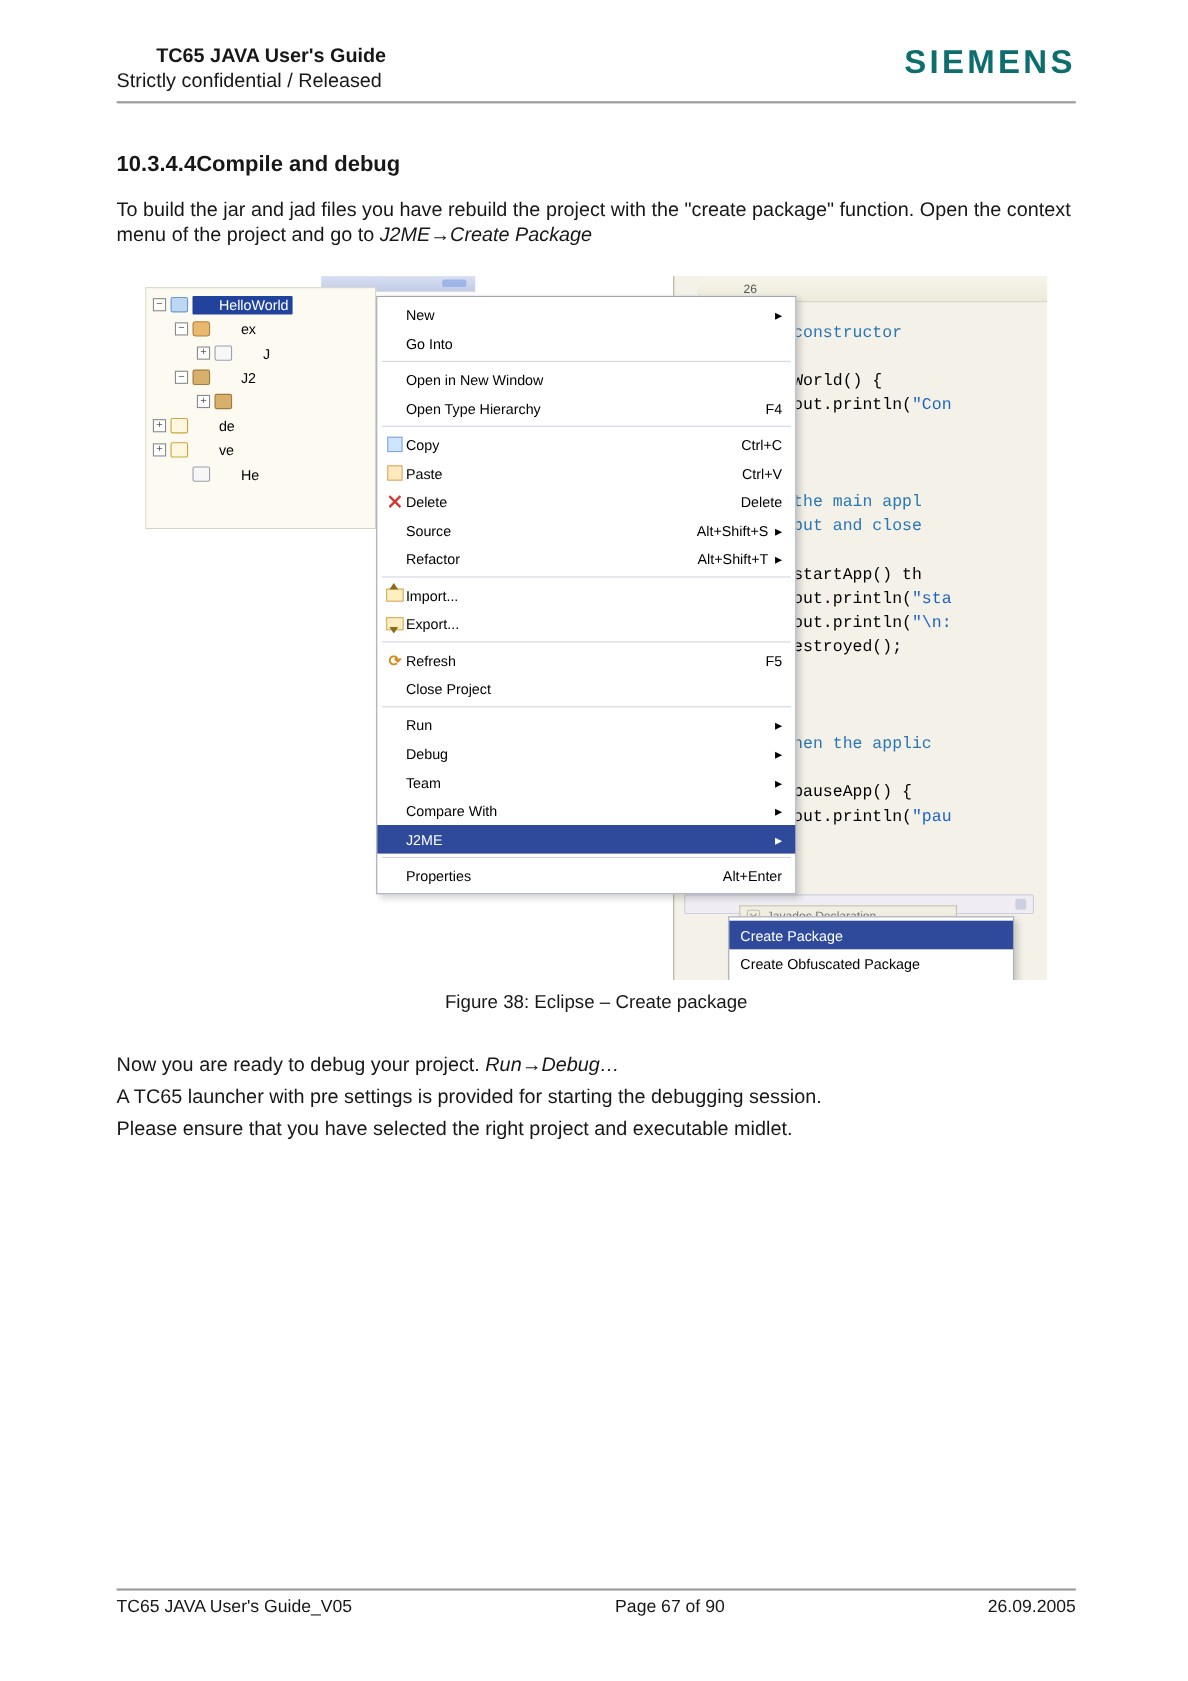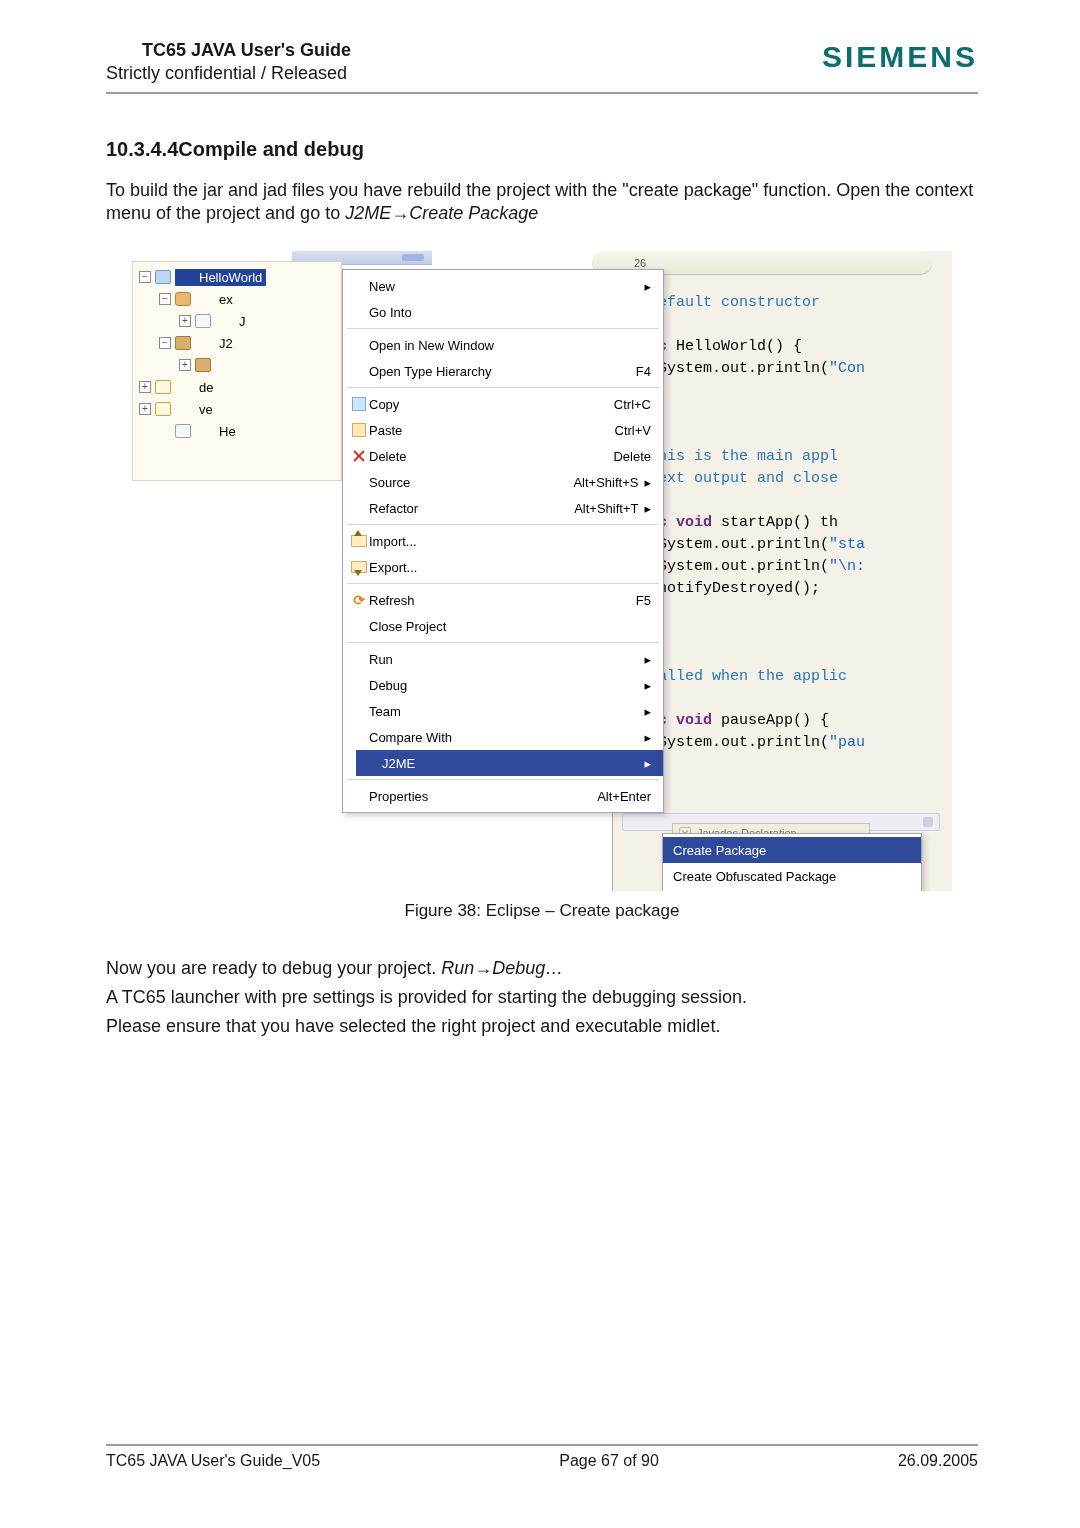--- a/index.html
+++ b/index.html
@@ -84,21 +84,21 @@
   }
   
   .editor{
     position:absolute;
     left:480px; top:0; width:340px; height:640px;
     background:var(--code-bg);
     border-left:1px solid #b3b09e;
     overflow:hidden;
   }
   .ruler{
-    position:absolute;left:460px;top:0;height:24px;width:340px;
+    position:absolute;left:502px;top:0;height:24px;width:340px;
     background:linear-gradient(#f7f5eb,#eceada);
     border-bottom:1px solid var(--code-line);
     font-size:11px;color:#555;
     display:flex;align-items:center;border-radius:12px;
   }
   .ruler span{margin-left:42px;}
   .code{
     position:absolute;left:490px;top:26px;width:330px;
     font-family:"Courier New",monospace;
     font-size:15px;line-height:22px;
@@ -127,33 +127,33 @@
   .ico.folderopen{background:#fff7df;border:1px solid #caa53e;}
   .ico.proj{background:#bcd7f4;border:1px solid #6f98c7;}
   .ico.pkg{background:#e8b86e;border:1px solid #b38335;border-radius:3px;}
   .ico.jar{background:#d7b06d;border:1px solid #a37a3a;}
   .ico.file{background:#f7f7f7;border:1px solid #9aa0b4;}
   .tree .sel{background:var(--tree-sel);color:#fff;padding:1px 4px;border-radius:1px;}
   .tree .lab{white-space:nowrap;overflow:hidden;padding-left:24px;}
 
   
   .menu{
-    position:absolute;left:210px;top:18px;width:322px;
+    position:absolute;left:210px;top:18px;width:382px;
     background:var(--menu-bg);
     border:1px solid var(--menu-border);
     box-shadow:3px 3px 6px rgba(0,0,0,.18);
     padding:3px 0;
   }
   .menu .mi{display:flex;align-items:center;height:26px;padding:0 12px 0 6px;}
   .menu .mi .mico{width:20px;display:flex;justify-content:center;}
   .menu .mi .mlab{flex:1;white-space:nowrap;}
   .menu .mi .macc{color:#000;white-space:nowrap;}
   .menu .mi .marrow{margin-left:6px;color:#000;}
   .menu .sep{height:1px;background:#d3d5e3;margin:3px 4px;}
-  .menu .mi.hover{background:var(--menu-hover);color:#fff;margin-left:13px;}
+  .menu .mi.hover{background:var(--menu-hover);color:#fff;}
   .menu .mi.hover .macc,.menu .mi.hover .marrow{color:#fff;}
   .mico svg{display:block;}
   
   .submenu{
     position:absolute;left:530px;top:582px;width:260px;
     background:var(--menu-bg);
     border:1px solid var(--menu-border);
     box-shadow:3px 3px 6px rgba(0,0,0,.18);
     padding:3px 0;
   }

